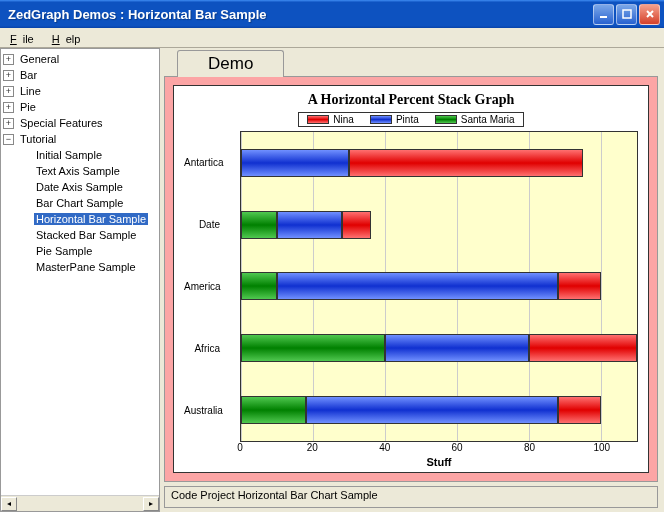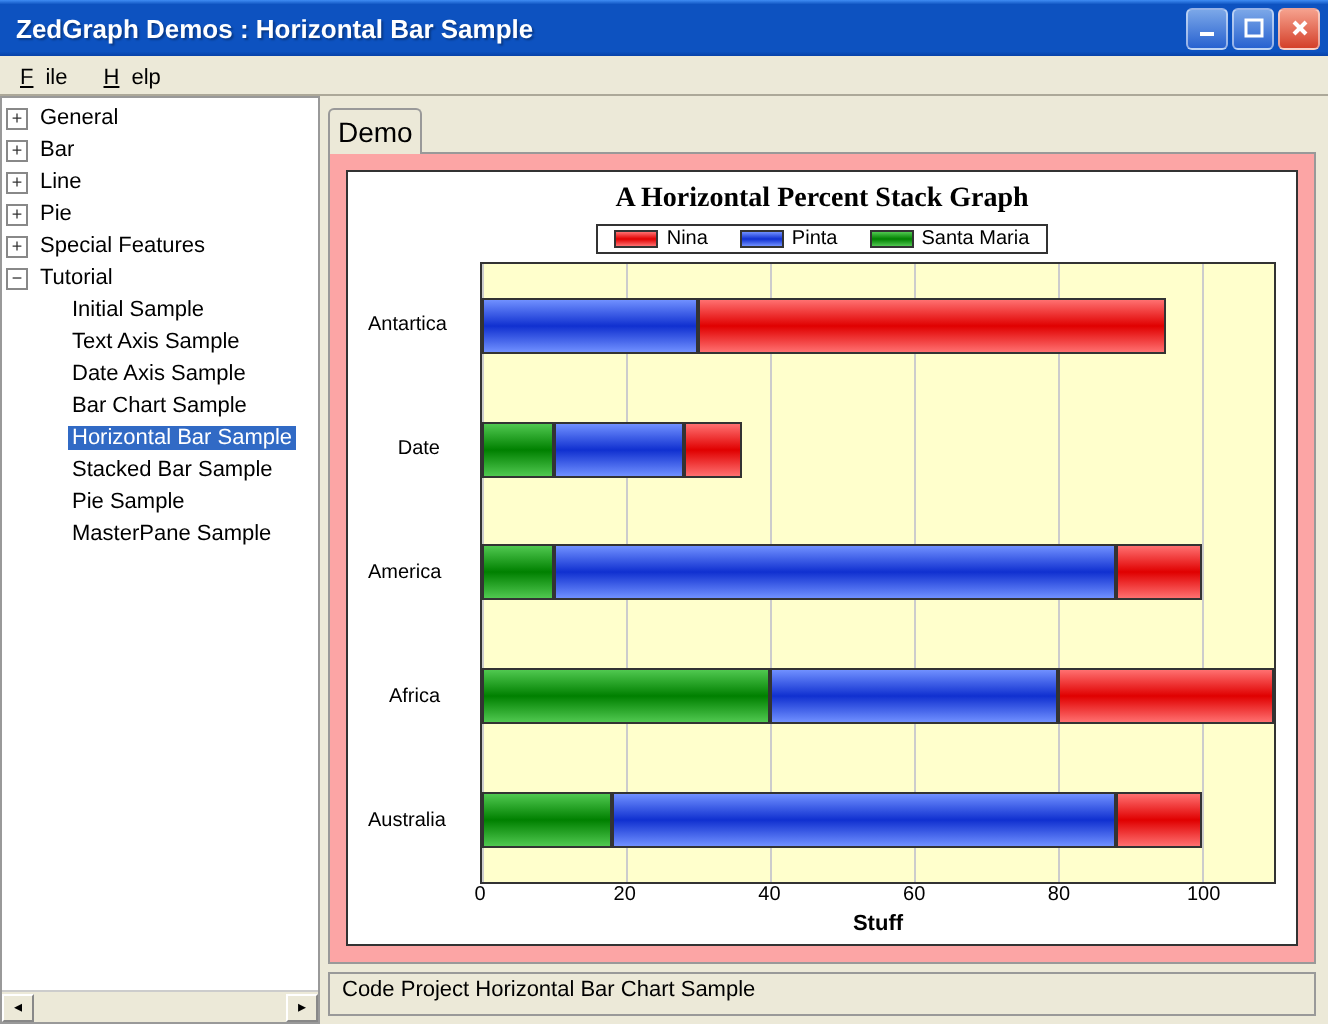--- a/index.html
+++ b/index.html
@@ -25,21 +25,21 @@
 .tnode { display: flex; align-items: center; padding: 0 2px; height: 16px; white-space: nowrap; }
 .tnode .pm { width: 11px; height: 11px; border: 1px solid #888; background: #fff; display: inline-flex; align-items: center; justify-content: center; font-size: 9px; line-height: 1; margin-right: 4px; color:#333; }
 .tnode.leaf .pm { visibility: hidden; }
 .tnode.d1 { padding-left: 18px; }
 .tnode .lbl { padding: 0 2px; }
 .tnode.sel .lbl { background: #316ac5; color: #fff; }
 
 .right { flex: 1; display: flex; flex-direction: column; padding: 6px 6px 4px 4px; gap: 4px; }
 .tabarea { flex: 1; display: flex; flex-direction: column; }
 .tabstrip { height: 22px; display: flex; align-items: flex-end; }
-.tab { background: #ece9d8; border: 1px solid #999; border-bottom: none; padding: 3px 4px; border-radius: 3px 3px 0 0; font-size: 14px; position:relative; top:1px; }
+.tab { background: #ece9d8; border: 1px solid #999; border-bottom: none; padding: 3px 30px; border-radius: 3px 3px 0 0; font-size: 17px; position:relative; top:1px;margin-left:13px; }
 .tabbody { flex: 1; background: #fca5a5; border: 1px solid #999; padding: 8px; display: flex; }
 
 .chart { flex: 1; background: #fff; border: 1px solid #333; display: flex; flex-direction: column; padding: 6px 10px 4px 10px; }
 .chart-title { text-align: center; font-weight: bold; font-size: 14px; font-family: "Times New Roman", serif; margin-bottom: 4px; }
 .legend { display: flex; justify-content: center; gap: 16px; border: 1px solid #333; padding: 1px 8px; margin: 0 auto 4px auto; font-size: 10px; }
 .legend-item { display: flex; align-items: center; gap: 4px; }
 .swatch { width: 22px; height: 9px; border: 1px solid #333; }
 .plot-wrap { flex: 1; display: flex; }
 .ylabels { display: flex; flex-direction: column; justify-content: space-around; text-align: right; padding-right: 20px; font-size: 10px; }
 .plot { flex: 1; border: 1px solid #333; background: #ffffcc; position: relative; }

